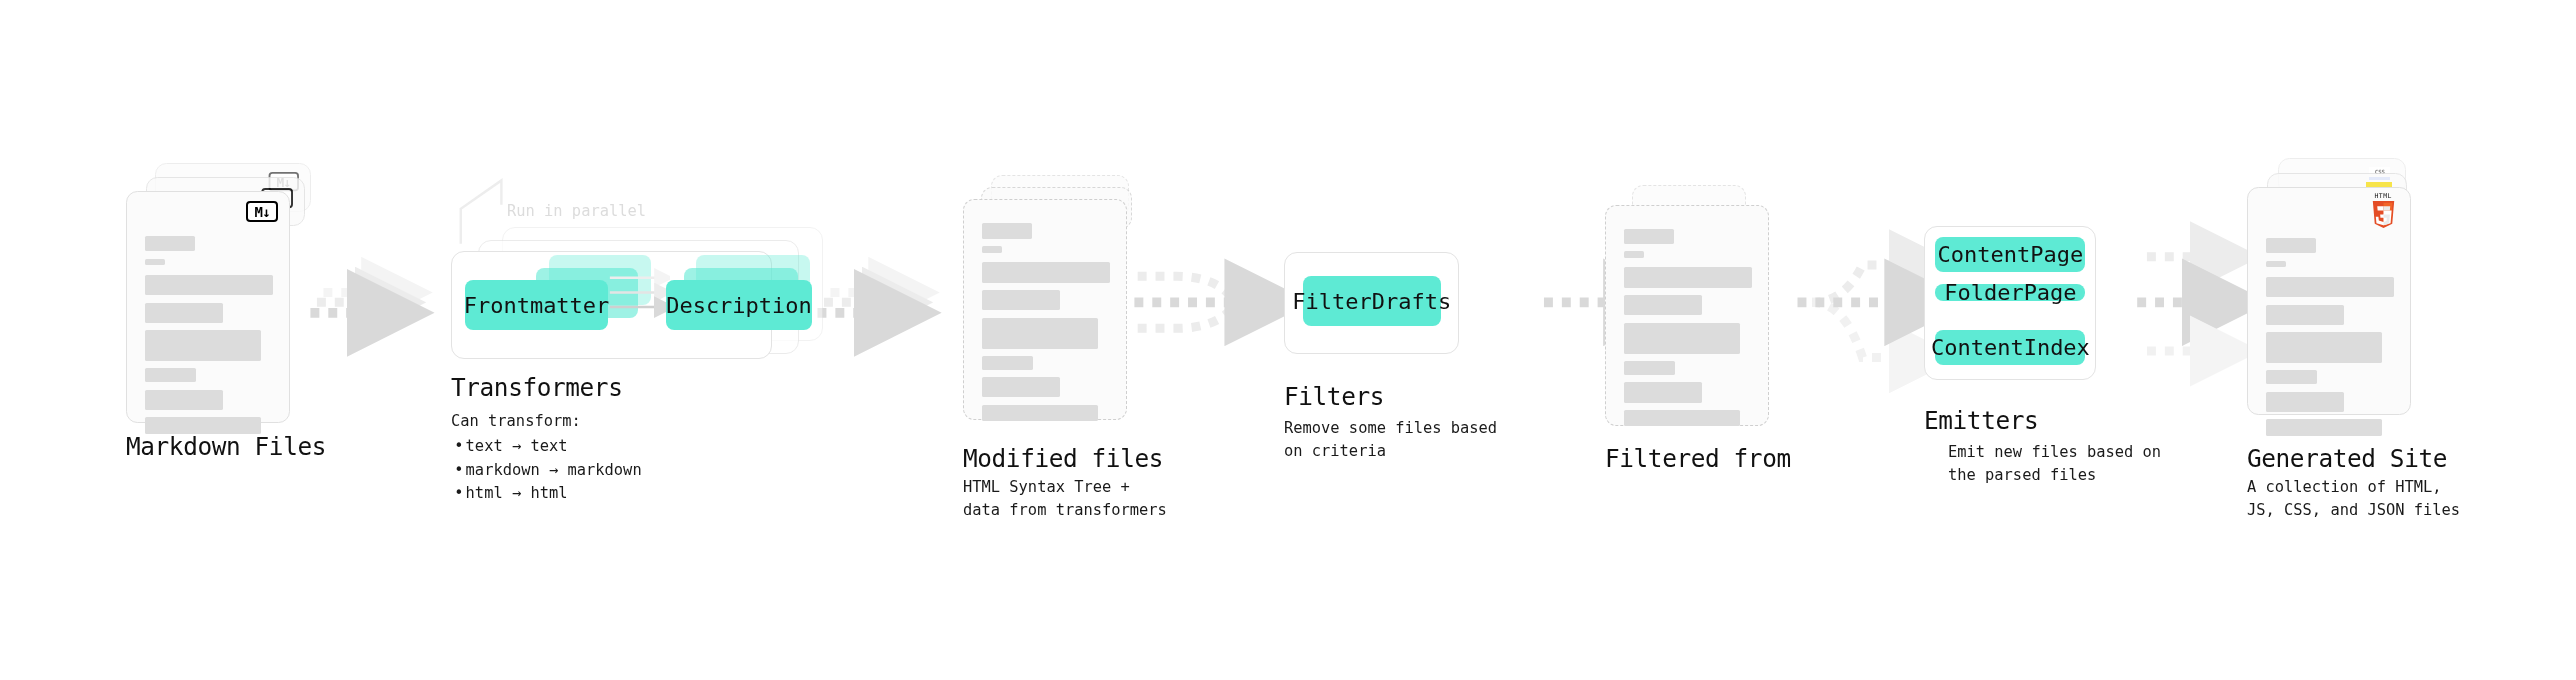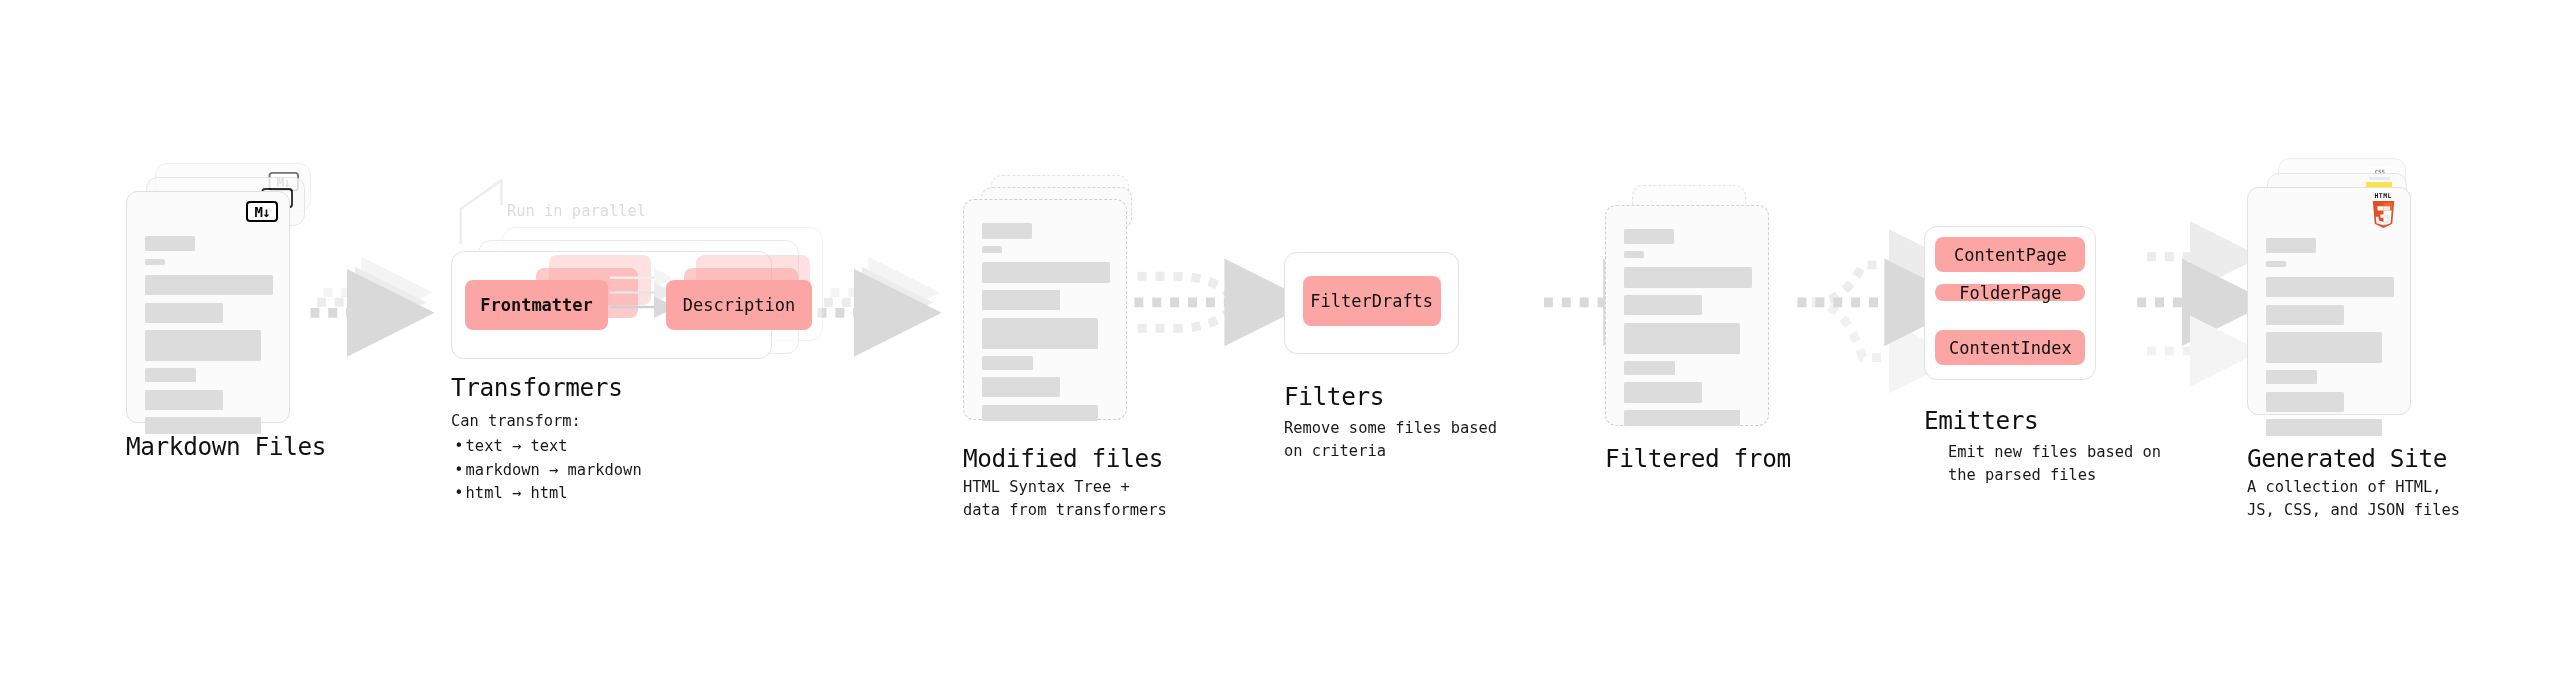--- a/index.html
+++ b/index.html
@@ -59,21 +59,21 @@
     position: absolute;
     width: 26px; height: 14px;
     background: #f7df1e;
   }
   .badge-html5 {
     position: absolute;
     width: 32.5px; height: 37px;
     display: flex; flex-direction: column; align-items: center;
   }
   .badge-html5 .h5word {
-    font-size: 6.5px; font-weight: 700; color: #111; line-height: 1; margin-bottom: 2px;
+    font-size: 6.5px; font-weight: 400; color: #111; line-height: 1; margin-bottom: 2px;
     letter-spacing: 0.4px;
   }
   .badge-html5 .h5shield {
     position: relative; width: 29px; height: 31px;
   }
 
   
   .title {
     position: absolute;
     font-size: 24.4px;
@@ -100,24 +100,24 @@
     position: absolute;
     border: 1.6px solid #e3e3e3;
     border-radius: 13px;
     background: #ffffff;
   }
   .group.g-back2 { opacity: .45; }
   .group.g-back1 { opacity: .7; }
 
   .chip {
     position: absolute;
-    background: #fca5a5;
+    background: #5eead4;
     border-radius: 8.1px;
     display: flex; align-items: center; justify-content: center;
-    font-size: 17px;
+    font-size: 22px;
     color: #111;
     white-space: nowrap;
   }
   .chip.c-back2 { opacity: .35; }
   .chip.c-back1 { opacity: .6; }
 
   
   .tlist { position: absolute; font-size: 15.4px; color: #1a1a1a; line-height: 1.55; }
   .tlist .hdr { }
   .tlist ul { list-style: none; margin-top: 0.8px; }
@@ -218,21 +218,21 @@
     <div class="chip c-back2" style="left:245px; top:52px; width:114px; height:50px;"></div>
     <div class="chip c-back1" style="left:85px; top:65px; width:102px; height:50px;"></div>
     <div class="chip c-back1" style="left:233px; top:65px; width:114px; height:50px;"></div>
 
     <svg style="position:absolute; left:154px; top:65px; width:65px; height:57px;" viewBox="0 0 80 70">
       <line x1="6" y1="12" x2="62" y2="12" stroke="#ededed" stroke-width="3" marker-end="url(#ahXL)"></line>
       <line x1="6" y1="30" x2="62" y2="30" stroke="#e4e4e4" stroke-width="3" marker-end="url(#ahL)"></line>
       <line x1="6" y1="48" x2="62" y2="48" stroke="#cfcfcf" stroke-width="3" marker-end="url(#ah)"></line>
     </svg>
 
-    <div class="chip" style="left:14px; top:77px; width:143px; height:50px;font-weight:bold;">
+    <div class="chip" style="left:14px; top:77px; width:143px; height:50px;">
       <span>Frontmatter</span>
     </div>
     <div class="chip" style="left:215px; top:77px; width:146px; height:50px;">
       <span>Description</span>
     </div>
   </div>
 
   <div class="note-label" style="left:507px; top:202px;">Run in parallel</div>
 
   <div class="title" style="left:451px; top:373px;">Transformers</div>

